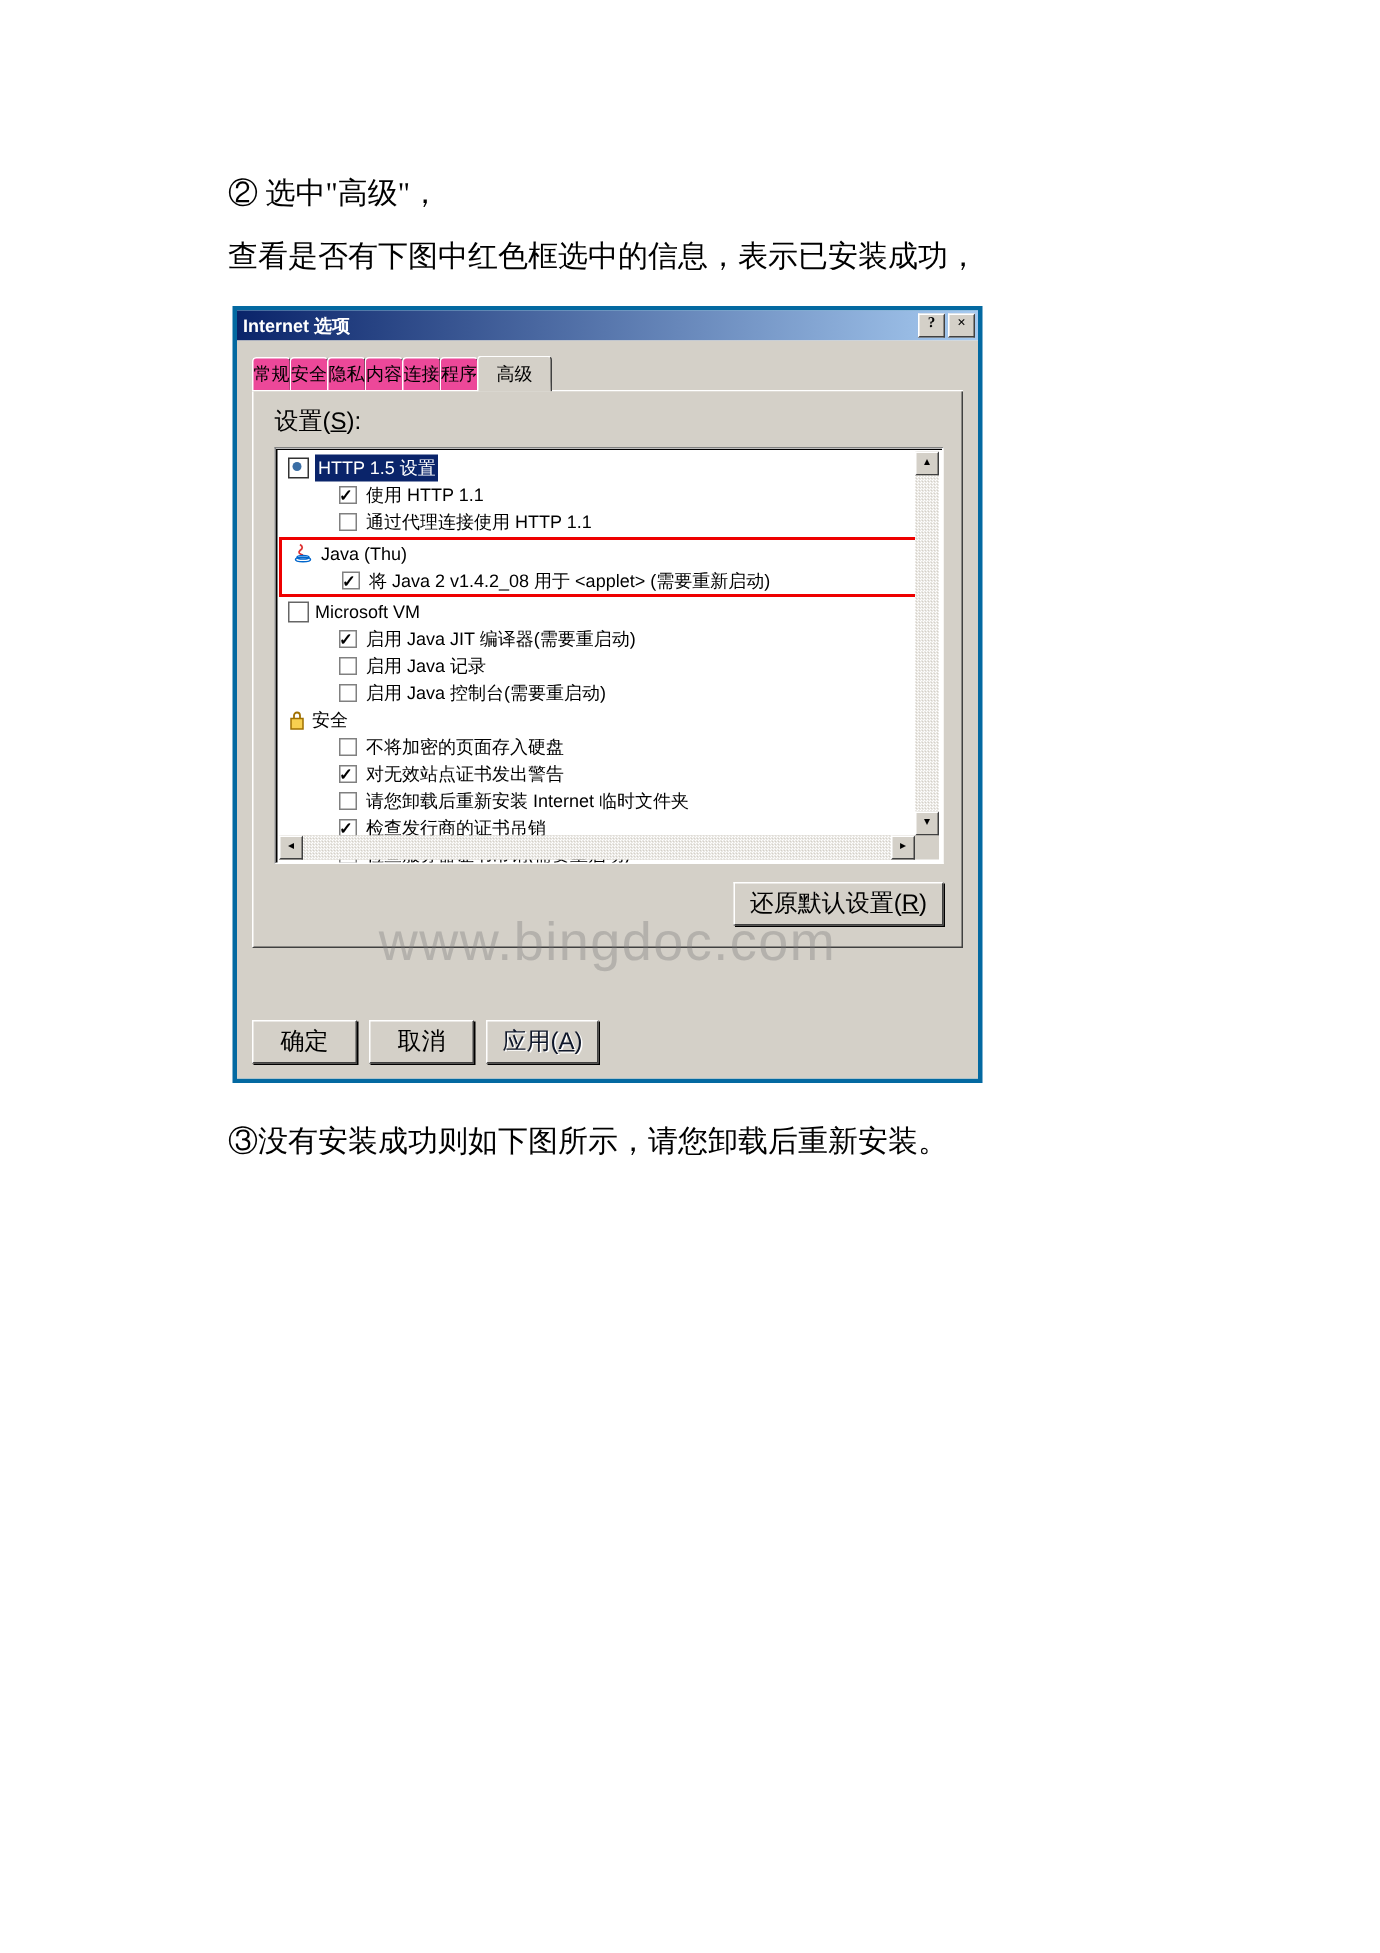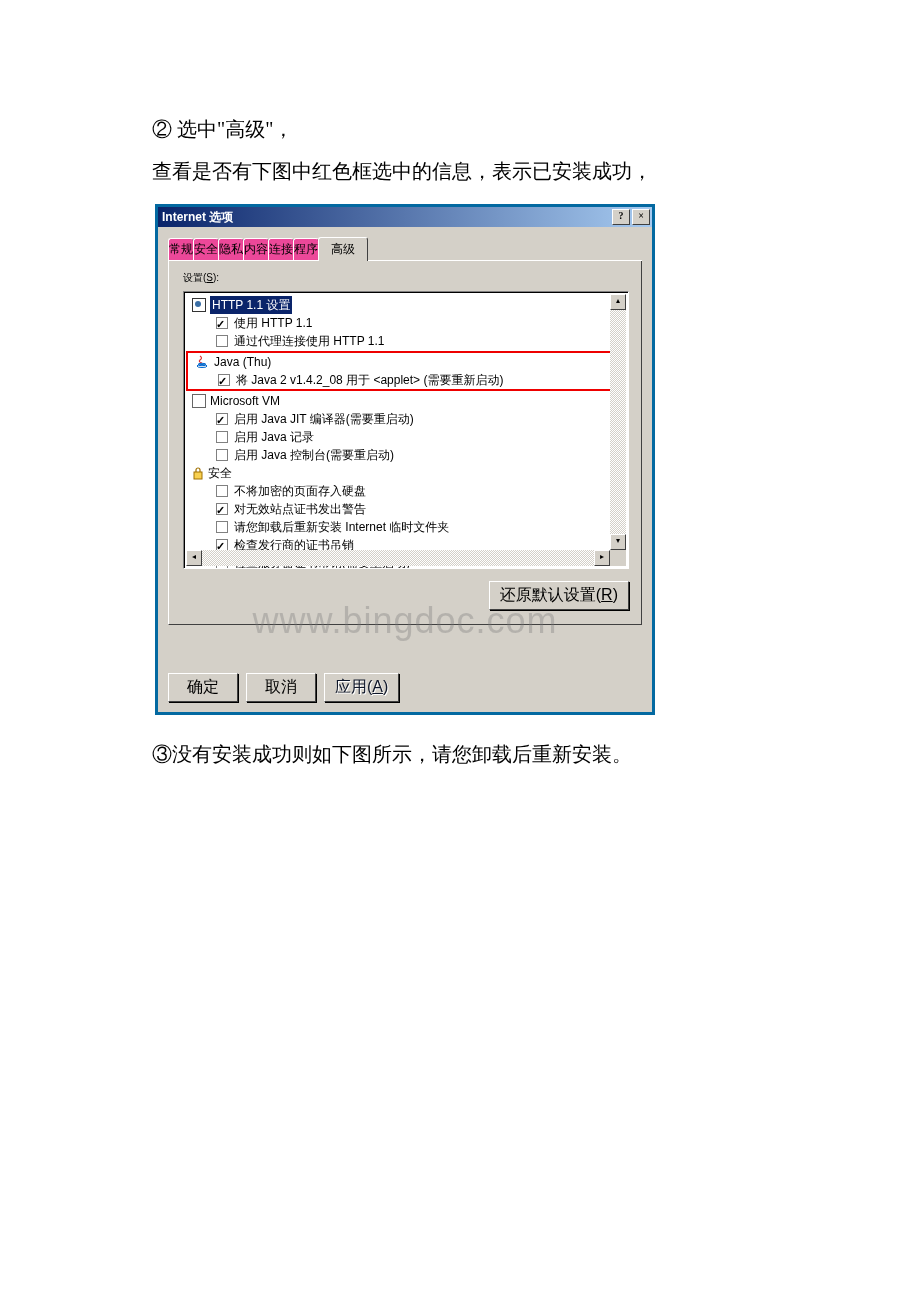--- a/index.html
+++ b/index.html
@@ -84,21 +84,21 @@
 }
 .tab-content {
   background: #d4d0c8;
   border: 1px solid #404040;
   border-top: none;
   border-left-color: #fff;
   padding: 10px 12px 14px 14px;
 }
 .settings-label {
   margin-bottom: 6px;
-  font-size: 10px;
+  font-size: 16px;
 }
 .tree-container {
   position: relative;
 }
 .tree {
   background: #fff;
   border: 1px solid #808080;
   border-right-color: #fff;
   border-bottom-color: #fff;
   box-shadow: inset 1px 1px 0 #000;
@@ -170,21 +170,21 @@
   background: #d4d0c8;
 }
 .node {
   padding-left: 6px;
   white-space: nowrap;
   line-height: 18px;
   display: flex;
   align-items: center;
 }
 .node.subitem {
-  padding-left: 30px;
+  padding-left: 40px;
 }
 .node.rootitem {
   padding-left: 6px;
 }
 .icon {
   display: inline-block;
   width: 14px;
   height: 14px;
   margin-right: 4px;
   vertical-align: middle;
@@ -314,21 +314,21 @@
       <div class="tab">程序</div>
       <div class="tab active">高级</div>
     </div>
     <div class="tab-content">
       <div class="settings-label">设置(<span class="u">S</span>):</div>
       <div class="tree-container">
         <div class="tree">
 
           <div class="node rootitem">
             <span class="icon icon-page"></span>
-            <span class="sel">HTTP 1.1 设置</span>
+            <span class="sel">HTTP 1.5 设置</span>
           </div>
           <div class="node subitem">
             <span class="chk checked"></span>
             <span>使用 HTTP 1.1</span>
           </div>
           <div class="node subitem">
             <span class="chk"></span>
             <span>通过代理连接使用 HTTP 1.1</span>
           </div>
 

